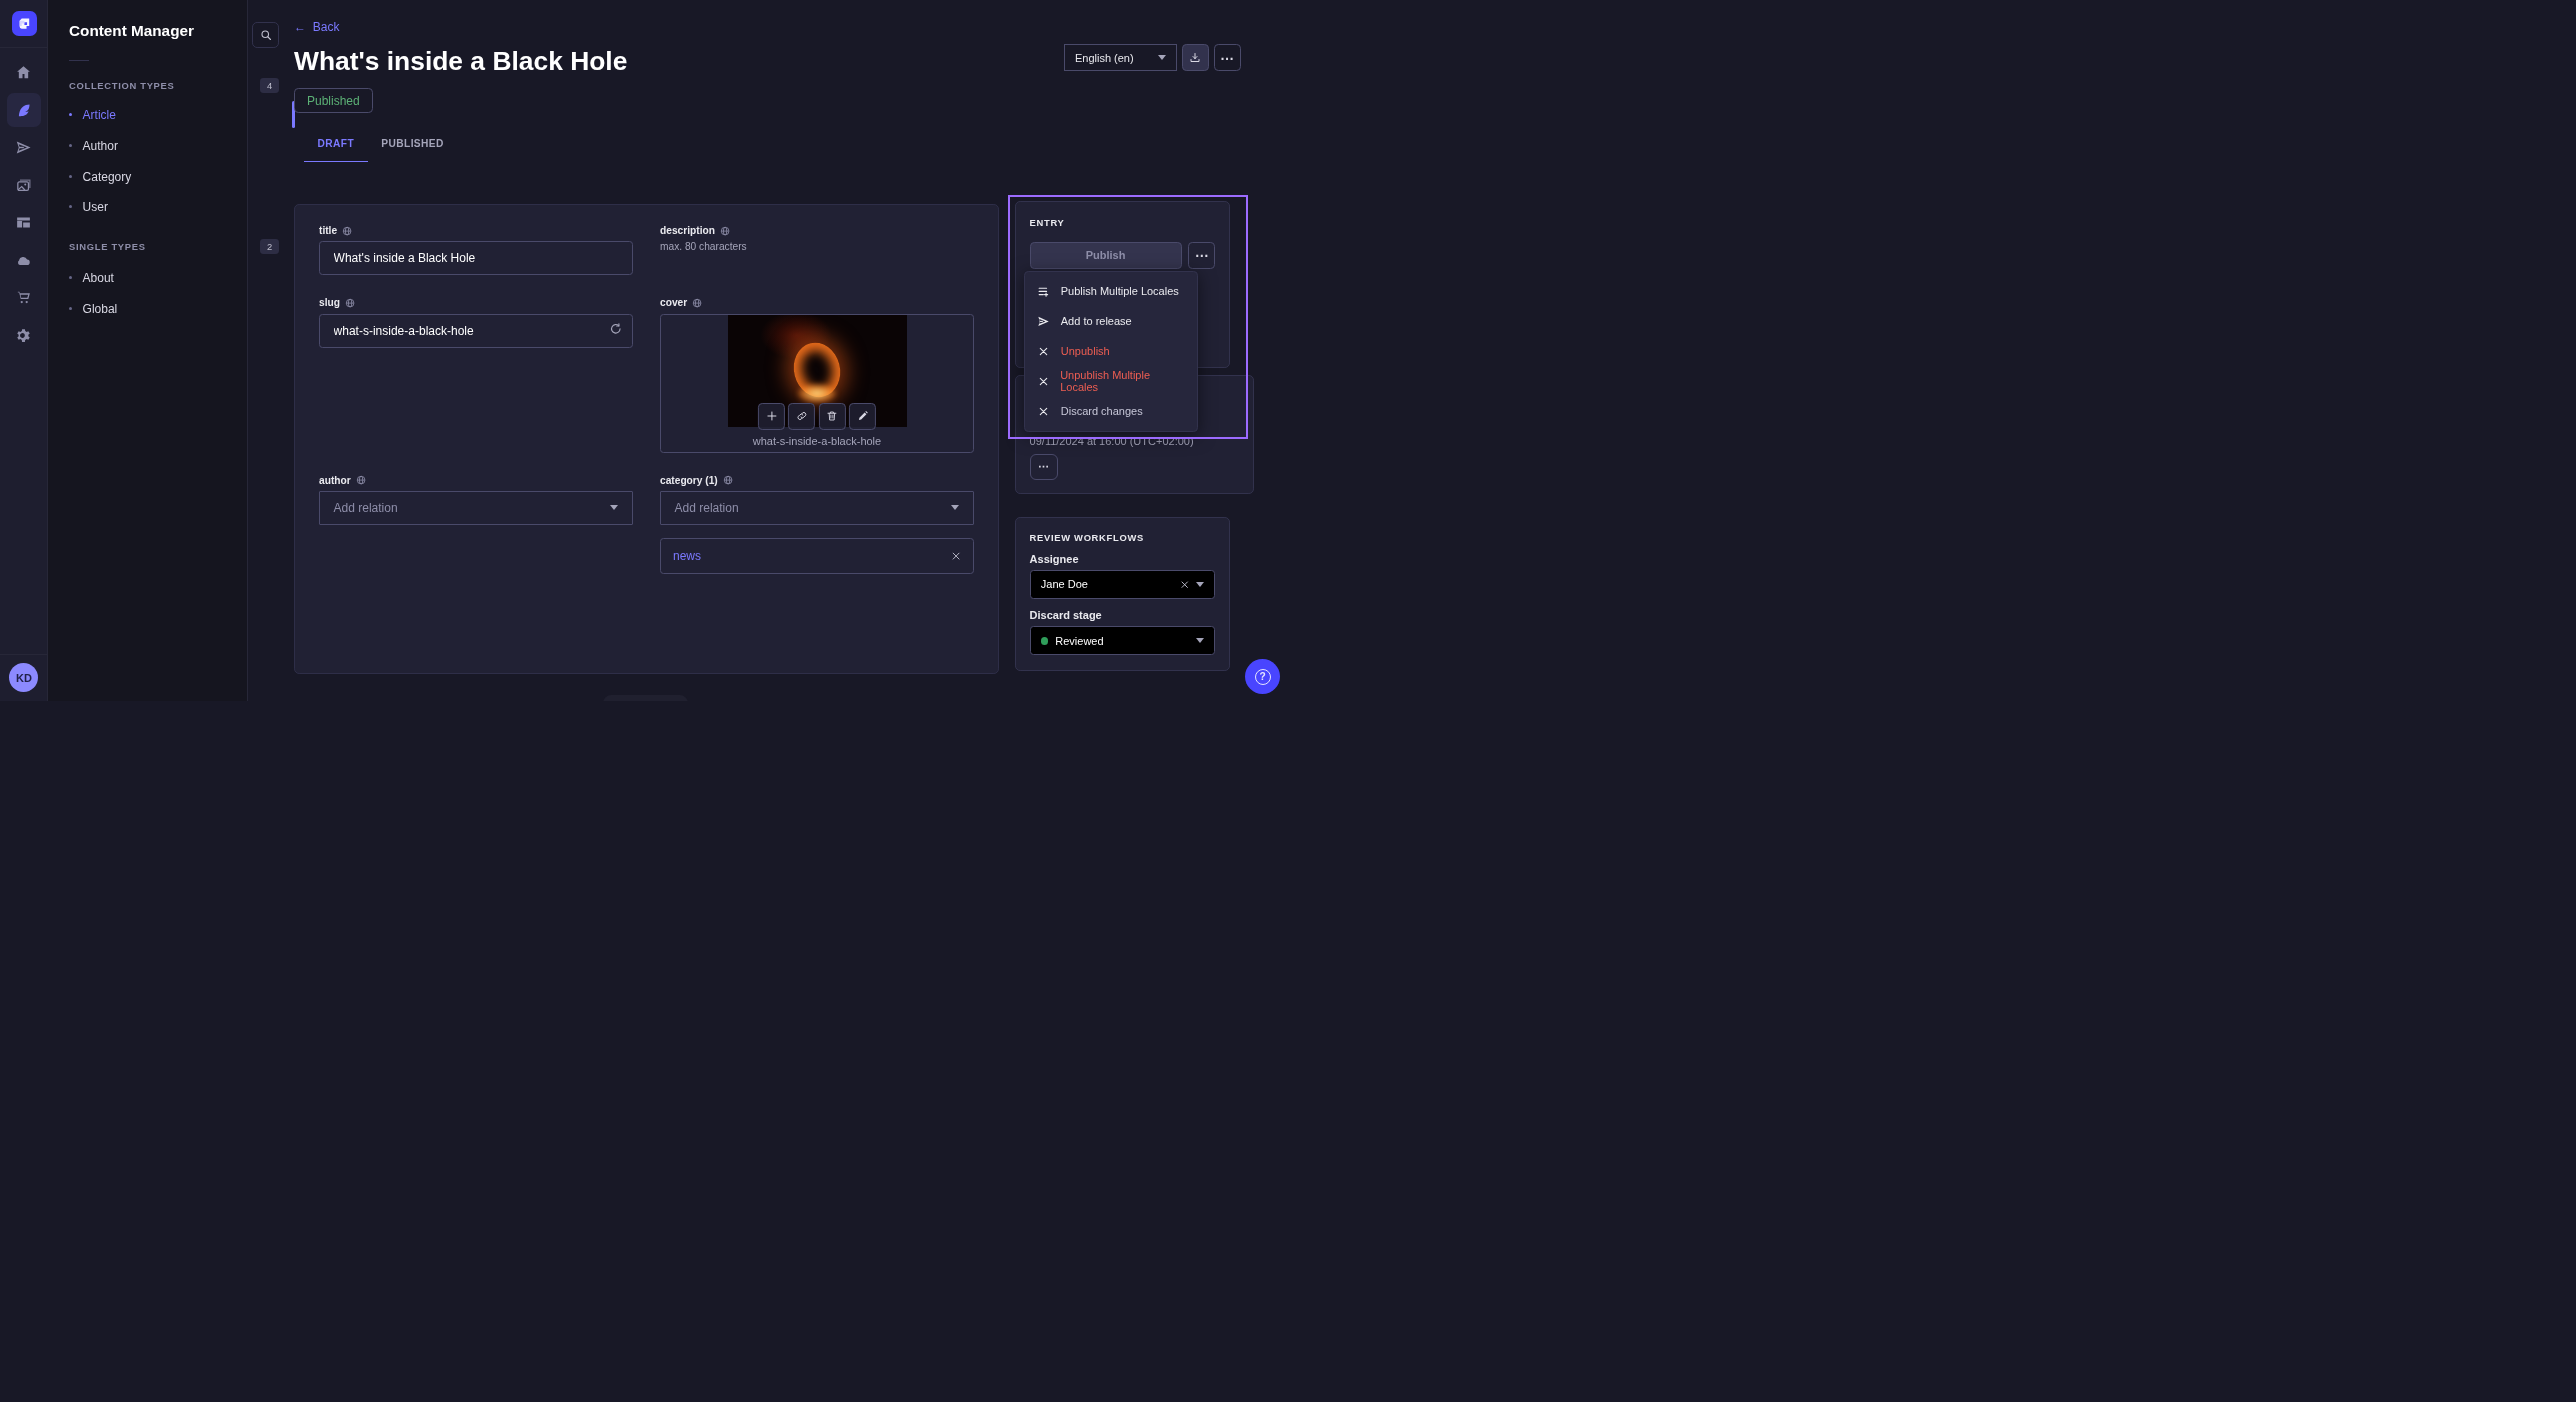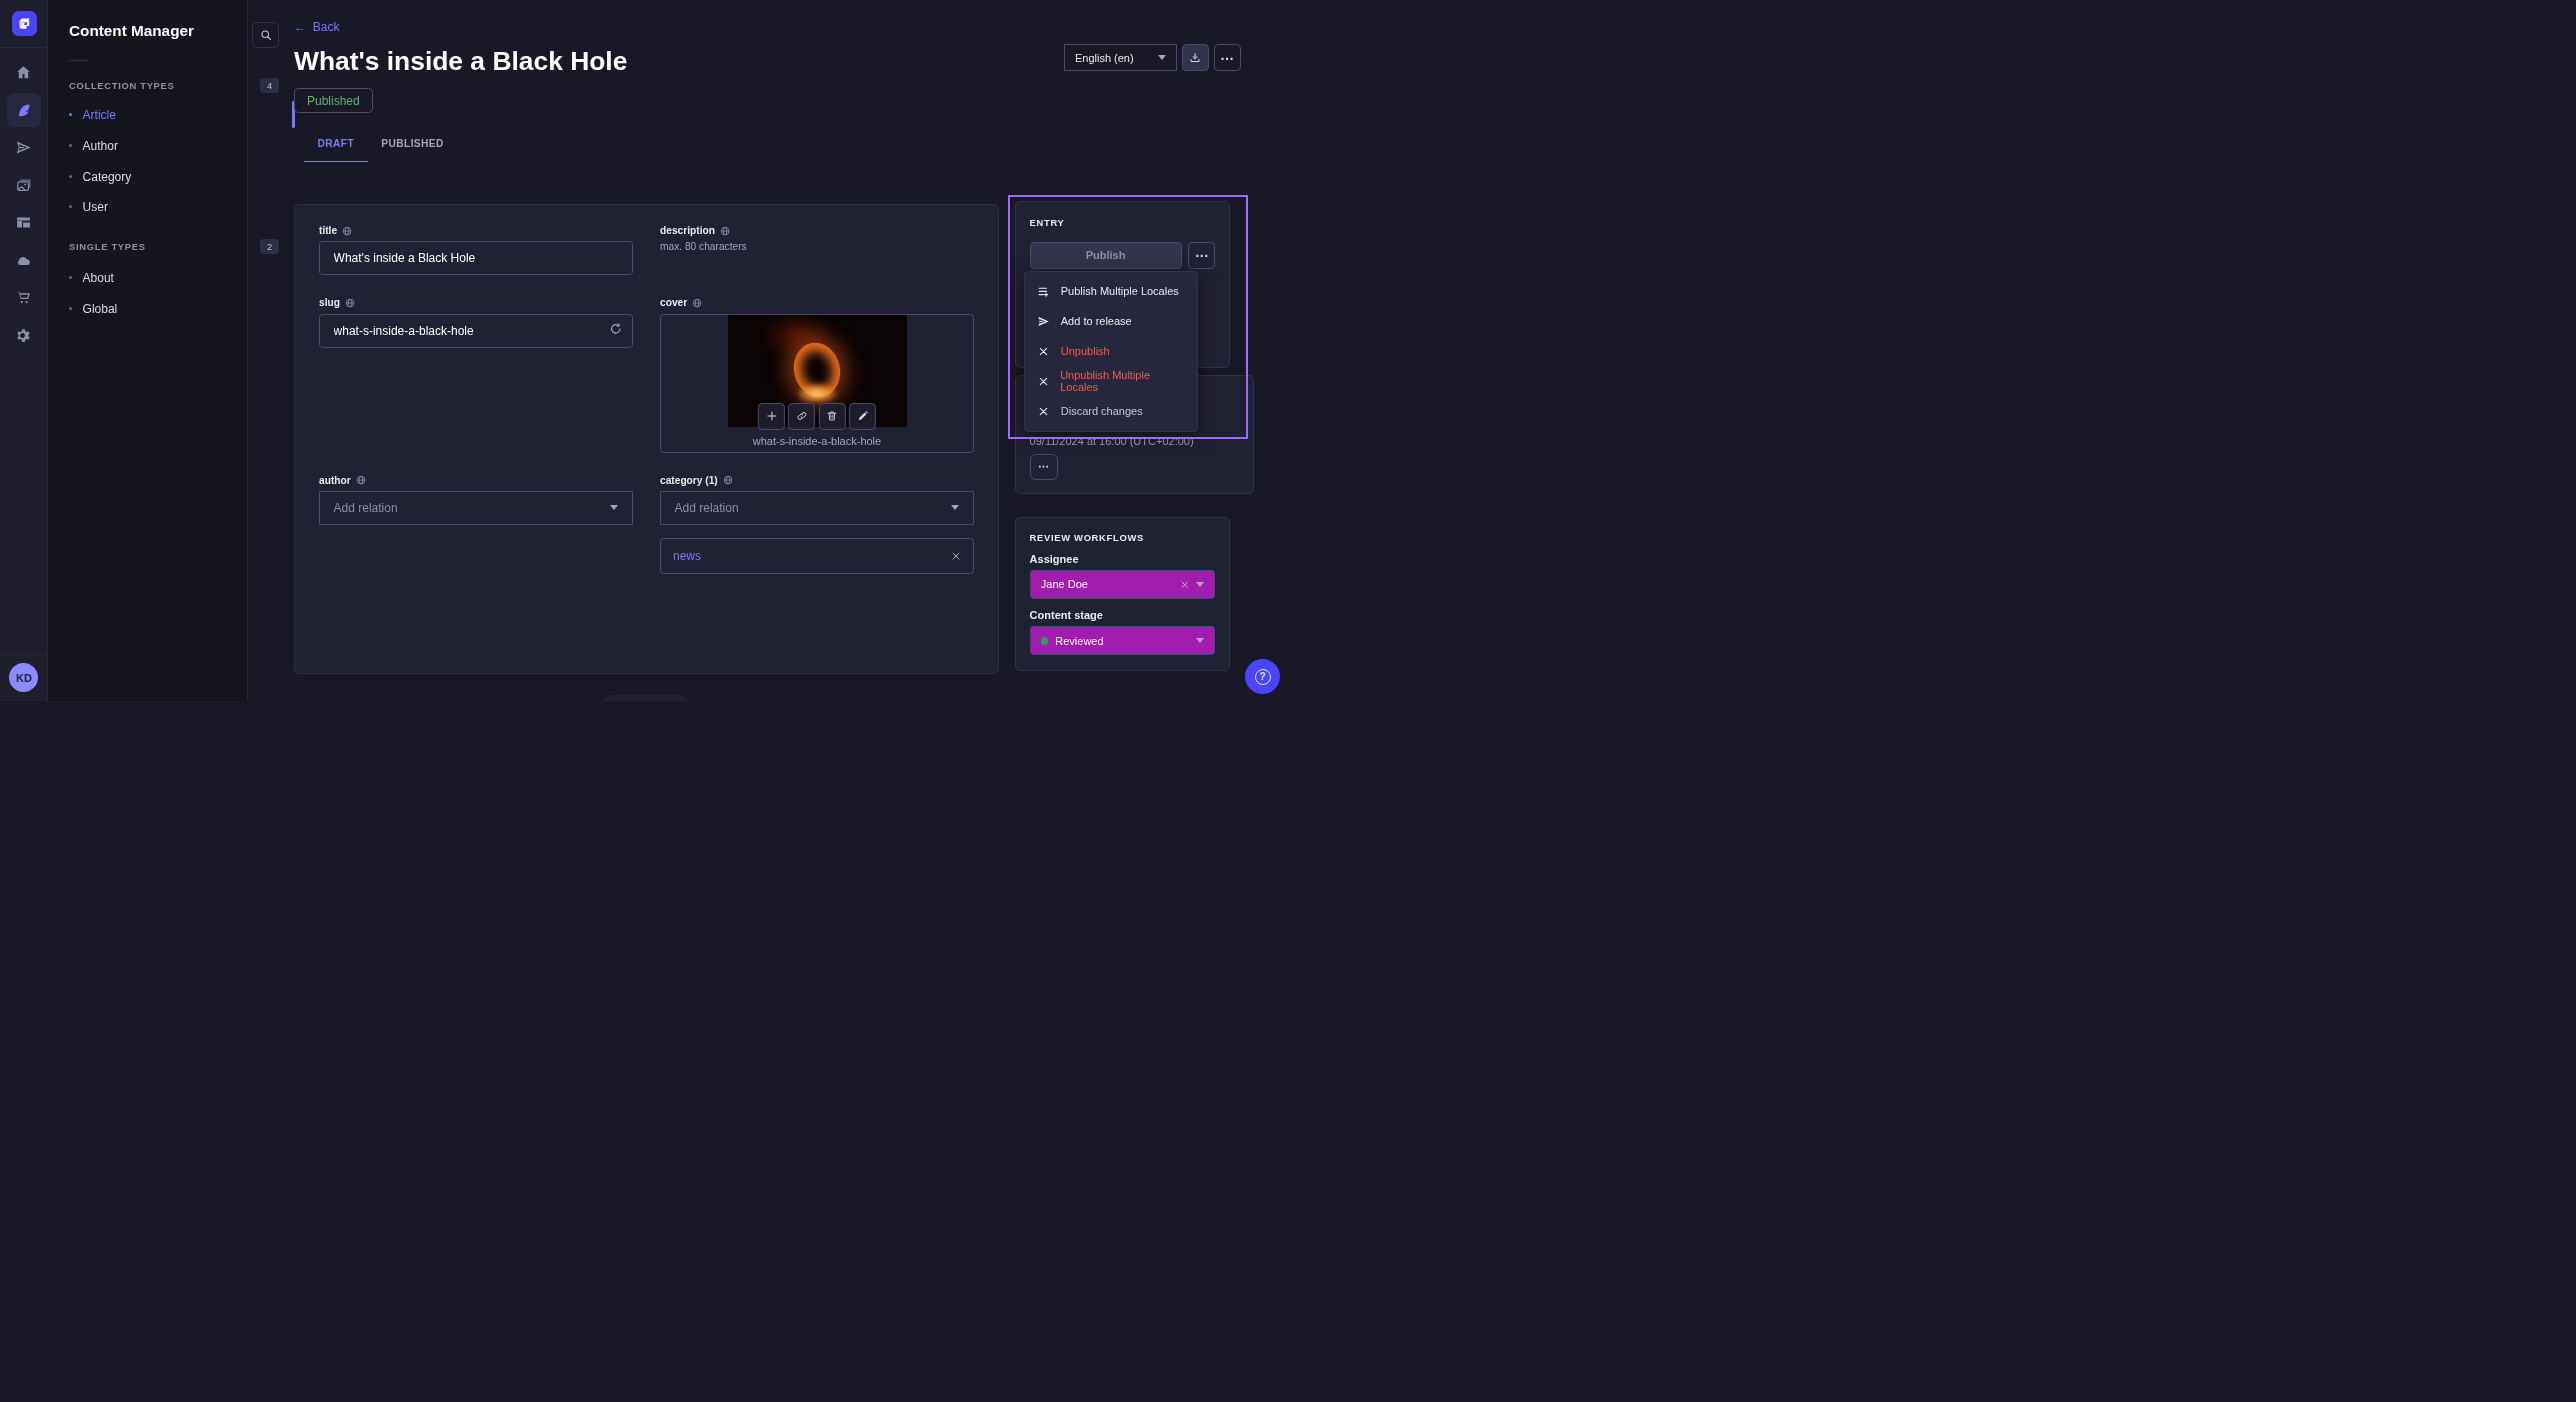--- a/index.html
+++ b/index.html
@@ -130,21 +130,21 @@
   .menu-item.dim { color:#c7c7d8; }
 
   
   .highlight-rect { position:absolute; left:1008px; top:195px; width:240px; height:244px;
     border:2.6px solid #9c6bff; z-index:50; pointer-events:none; }
 
   
   .review-card { position:absolute; left:1015px; top:517px; width:215px; height:154px;
     background:#212134; border:0.9px solid #32324d; border-radius:5.1px; padding:13.6px 13.6px; }
   .rw-label { font-size:11px; font-weight:bold; color:#eaeaef; margin:10.2px 0 5.1px; }
-  .rw-select { height:29px; border:0.9px solid #4a4a6a; border-radius:3.4px; background:#a21caf;
+  .rw-select { height:29px; border:0.9px solid #4a4a6a; border-radius:3.4px; background:#000000;
     display:flex; align-items:center; padding:0 10.2px; gap:6.8px; cursor:pointer; font-size:11px; color:#fff; }
   .rw-select .spacer { flex:1; }
   .stage-dot { width:7.7px; height:7.7px; border-radius:50%; background:#2f9e5a; }
 
   .help-fab { position:absolute; left:1245px; top:659px; width:35px; height:35px; border-radius:50%;
     background:#4945ff; display:flex; align-items:center; justify-content:center; cursor:pointer; z-index:60; }
   .help-ring { width:16px; height:16px; border:1.7px solid #e6e6ff; border-radius:50%;
     display:flex; align-items:center; justify-content:center; font-size:10.2px; font-weight:bold; color:#e6e6ff; }
 </style>
 </head>
@@ -484,21 +484,21 @@
   <div class="rw-select">
     <span>Jane Doe</span>
     <span class="spacer"></span>
     <span class="x-btn">
       <svg width="9.4" height="9.4" viewBox="0 0 24 24" stroke="currentColor" stroke-width="2.4" stroke-linecap="round">
           <path d="M5 5l14 14M19 5 5 19"></path>
         </svg>
     </span>
     <span class="caret"></span>
   </div>
-  <div class="rw-label">Content stage</div>
+  <div class="rw-label">Discard stage</div>
   <div class="rw-select">
     <span class="stage-dot"></span>
     <span>Reviewed</span>
     <span class="spacer"></span>
     <span class="caret"></span>
   </div>
 </div>
 
 <div class="help-fab">
   <span class="help-ring">?</span>

